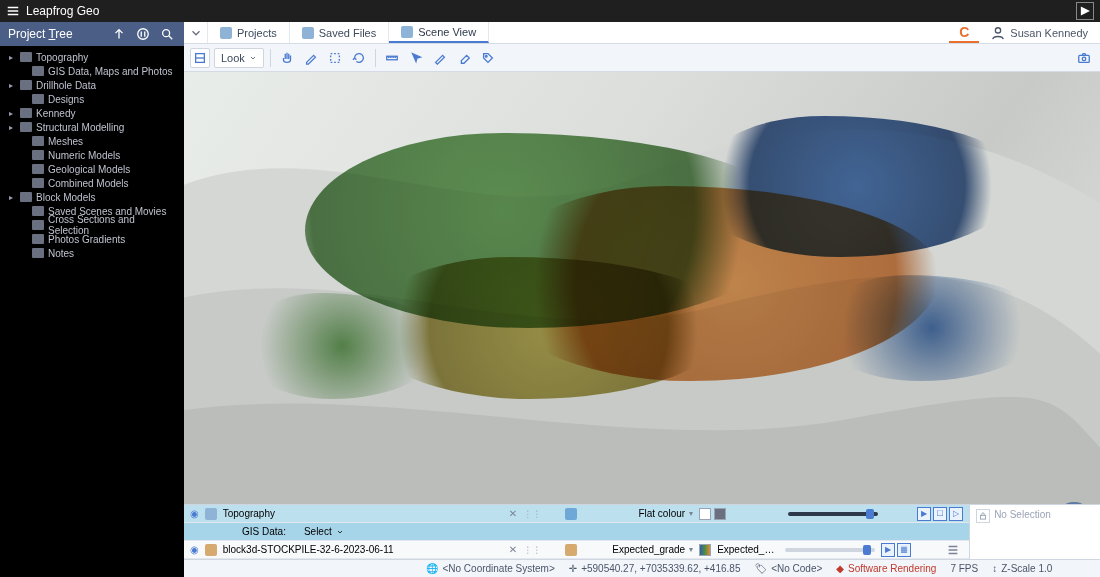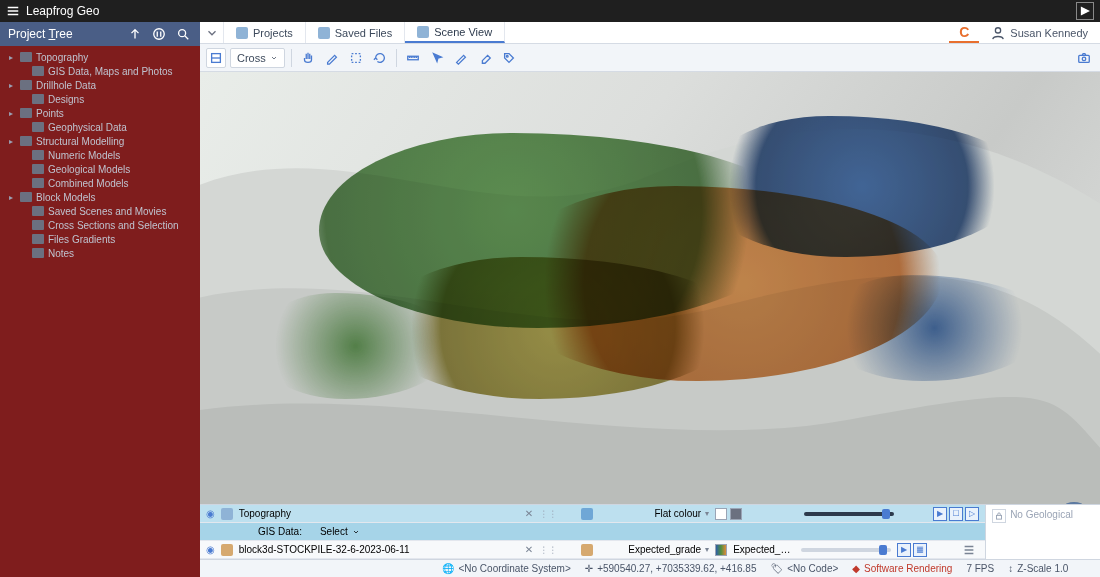--- a/index.html
+++ b/index.html
@@ -9,21 +9,21 @@
 
 .titlebar { background: #1f1f1f; color: #fff; height: 22px; display: flex; align-items: center; padding: 0 6px; font-size: 12px; }
 .titlebar .hamburger { margin-right: 6px; display: flex; align-items: center; }
 .titlebar .title { flex: 1; }
 .titlebar .collbtn { width: 18px; height: 18px; border: 1px solid #888; display: flex; align-items: center; justify-content: center; }
 
 
 .mainrow { display: flex; flex: 1; min-height: 0; }
 
 
-.sidebar { width: 200px; background: #7f1d1d; color: #d7d9e0; display: flex; flex-direction: column; font-size: 11px; }
+.sidebar { width: 184px; background: #000000; color: #d7d9e0; display: flex; flex-direction: column; font-size: 11px; }
 .sidebar-header { background: #4a5e86; color: #fff; height: 24px; display: flex; align-items: center; padding: 0 8px; font-size: 12px; gap: 6px; }
 .sidebar-header .ptlabel { flex: 1; }
 .sidebar-header .ptlabel .ul { text-decoration: underline; }
 .sidebar-header .ibtn { width: 18px; height: 18px; display: flex; align-items: center; justify-content: center; cursor: pointer; }
 .tree { flex: 1; overflow: auto; padding: 4px 0; }
 .tree-row { display: flex; align-items: center; height: 14px; padding: 0 6px; cursor: pointer; color: #bfc3cf; }
 .tree-row .expander { width: 10px; text-align: center; font-size: 8px; color: #9aa0b3; }
 .tree-row .folder { width: 12px; height: 10px; background: #6b7080; margin: 0 4px; border-radius: 1px; }
 .tree-row .label { flex: 1; font-size: 10px; }
 .tree-row.indent1 { padding-left: 18px; }
@@ -159,35 +159,35 @@
             <span class="label">Drillhole Data</span>
           </div>
           <div class="tree-row indent1">
             <span class="expander"></span>
             <span class="folder"></span>
             <span class="label">Designs</span>
           </div>
           <div class="tree-row">
             <span class="expander">▸</span>
             <span class="folder"></span>
-            <span class="label">Points</span>
-          </div>
-          <div class="tree-row indent1">
-            <span class="expander"></span>
-            <span class="folder"></span>
-            <span class="label">Geophysical Data</span>
+            <span class="label">Kennedy</span>
           </div>
           <div class="tree-row">
             <span class="expander">▸</span>
             <span class="folder"></span>
             <span class="label">Structural Modelling</span>
           </div>
           <div class="tree-row indent1">
             <span class="expander"></span>
             <span class="folder"></span>
+            <span class="label">Meshes</span>
+          </div>
+          <div class="tree-row indent1">
+            <span class="expander"></span>
+            <span class="folder"></span>
             <span class="label">Numeric Models</span>
           </div>
           <div class="tree-row indent1">
             <span class="expander"></span>
             <span class="folder"></span>
             <span class="label">Geological Models</span>
           </div>
           <div class="tree-row indent1">
             <span class="expander"></span>
             <span class="folder"></span>
@@ -204,21 +204,21 @@
             <span class="label">Saved Scenes and Movies</span>
           </div>
           <div class="tree-row indent1">
             <span class="expander"></span>
             <span class="folder"></span>
             <span class="label">Cross Sections and Selection</span>
           </div>
           <div class="tree-row indent1">
             <span class="expander"></span>
             <span class="folder"></span>
-            <span class="label">Files Gradients</span>
+            <span class="label">Photos Gradients</span>
           </div>
           <div class="tree-row indent1">
             <span class="expander"></span>
             <span class="folder"></span>
             <span class="label">Notes</span>
           </div>
         </div>
     </div>
 
     <div class="rightcol">
@@ -257,21 +257,21 @@
       </div>
 
       <div class="toolbar">
         <span class="tbtn framed">
             <svg class="icon" viewBox="0 0 16 16">
               <rect x="3" y="3" width="10" height="10"></rect>
               <path d="M3 8h10"></path>
             </svg>
           </span>
         <span class="lookbtn">
-          <span>Cross</span>
+          <span>Look</span>
           <svg class="icon" style="width:8px;height:8px" viewBox="0 0 16 16">
               <path d="M4 6l4 4 4-4"></path>
             </svg>
         </span>
         <span class="sep"></span>
         <span class="tbtn">
             <svg class="icon" viewBox="0 0 16 16">
               <path d="M6 3v6M8 2v7M10 3v6M12 5v5c0 2-1 3-4 3s-4-1-4-3V8"></path>
             </svg>
           </span>
@@ -422,21 +422,21 @@
               </span>
             </div>
           </div>
           <div class="sidepanel-right">
             <span class="lock">
               <svg class="icon" viewBox="0 0 16 16" style="width:10px;height:10px">
                   <rect x="4" y="7" width="8" height="6"></rect>
                   <path d="M6 7V5a2 2 0 0 1 4 0v2"></path>
                 </svg>
             </span>
-            <span>No Geological</span>
+            <span>No Selection</span>
           </div>
         </div>
       </div>
 
       <div class="statusbar">
         <div class="spacer"></div>
         <span class="seg">
           <span class="ico">🌐</span>
           <span>&lt;No Coordinate System&gt;</span>
         </span>

